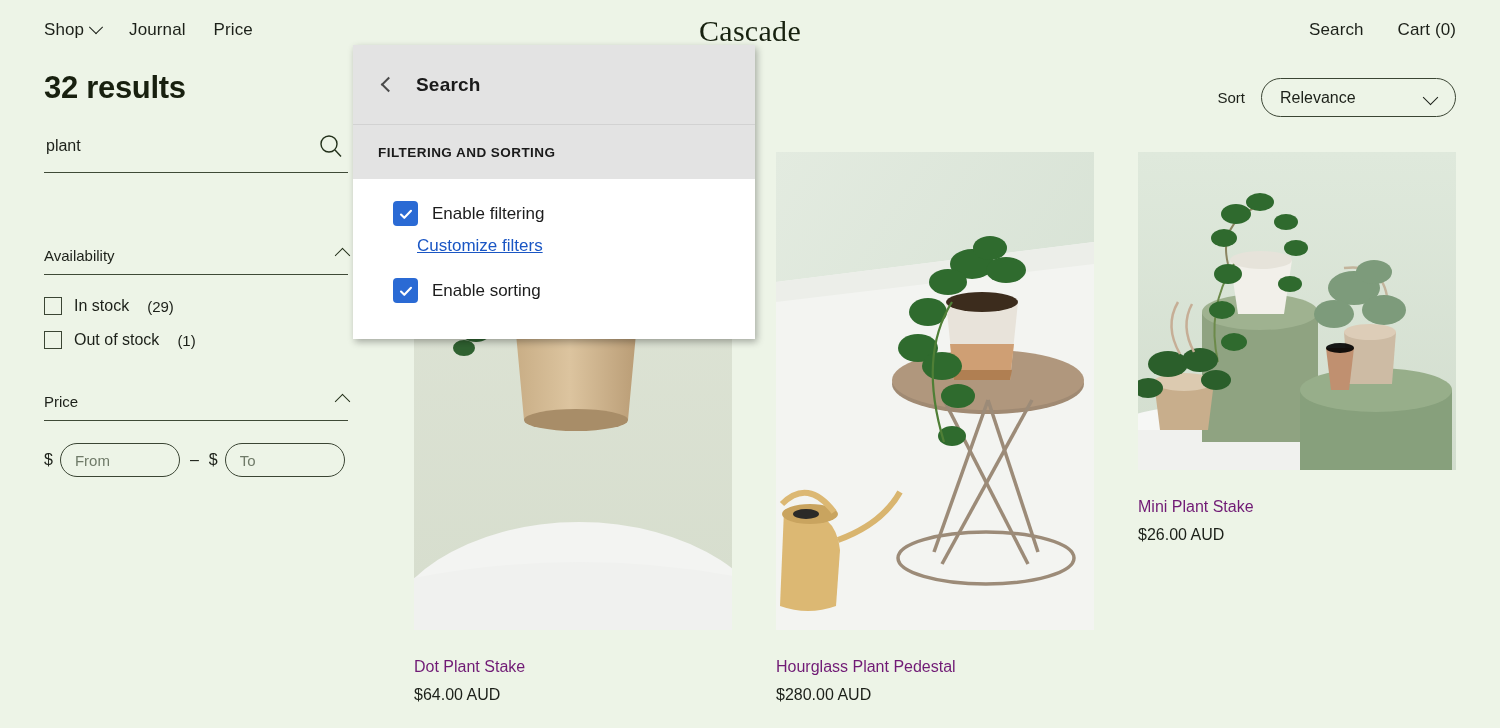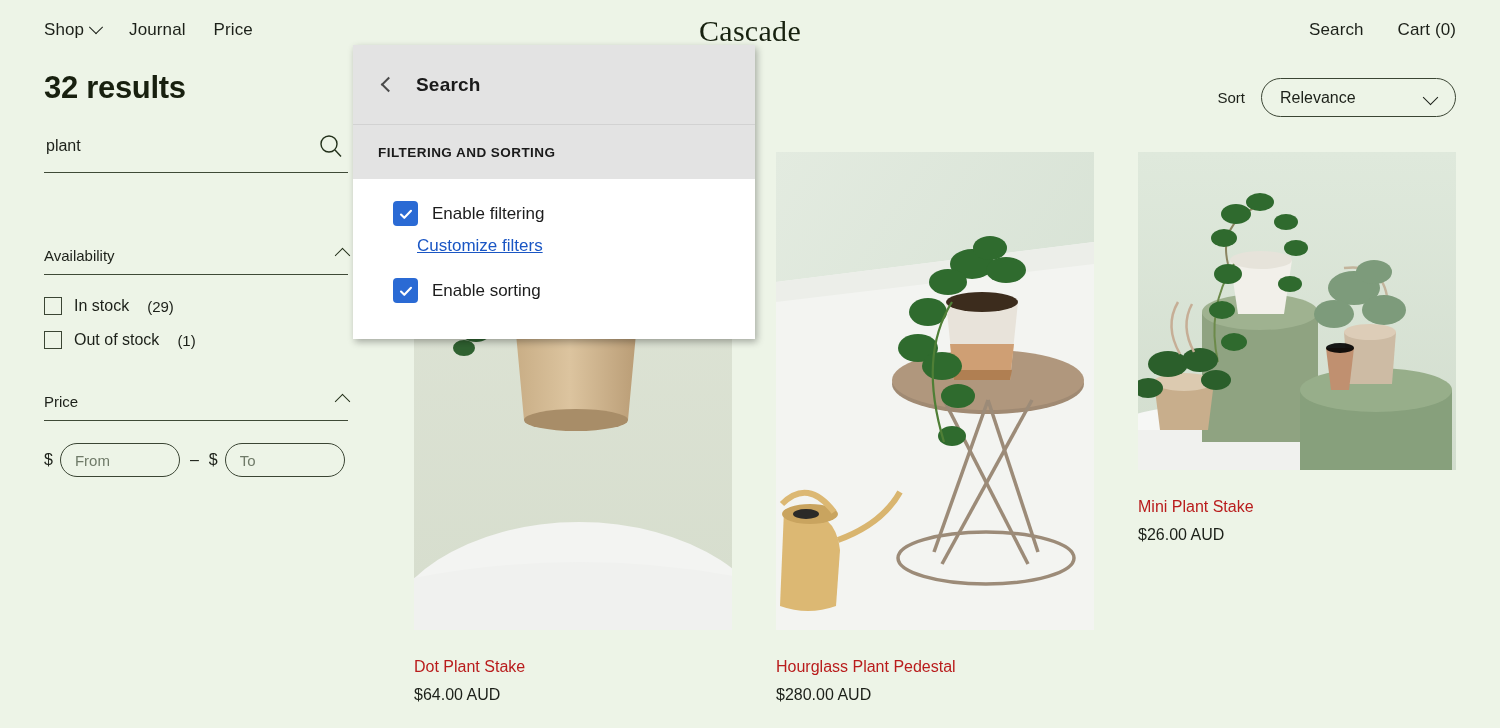--- a/index.html
+++ b/index.html
@@ -82,21 +82,21 @@
   .sort-chev {
     position: absolute; right: 19px; top: 13px; width: 11px; height: 11px;
     border-right: 1.6px solid #1c2019; border-bottom: 1.6px solid #1c2019;
     transform: rotate(45deg);
   }
 
   
   .grid { position: absolute; left: 414px; top: 152px; width: 1042px; }
   .card { position: absolute; }
   .card-img { width: 318px; background: #dfe4d9; overflow: hidden; position: relative; }
-  .card-title { font-size: 16px; color: #b91c1c; margin-top: 28px; }
+  .card-title { font-size: 16px; color: #701a75; margin-top: 28px; }
   .card-price { font-size: 16px; color: #1c2019; margin-top: 10px; }
 
   
   .panel {
     position: absolute; left: 353px; top: 45px; width: 402px; height: 294px;
     background: #ffffff; box-shadow: 2px 3px 7px rgba(0,0,0,.30);
     font-family: "Liberation Sans", sans-serif;
   }
   .panel-head {
     height: 80px; background: #e3e3e3; display: flex; align-items: center; padding-left: 30px;

